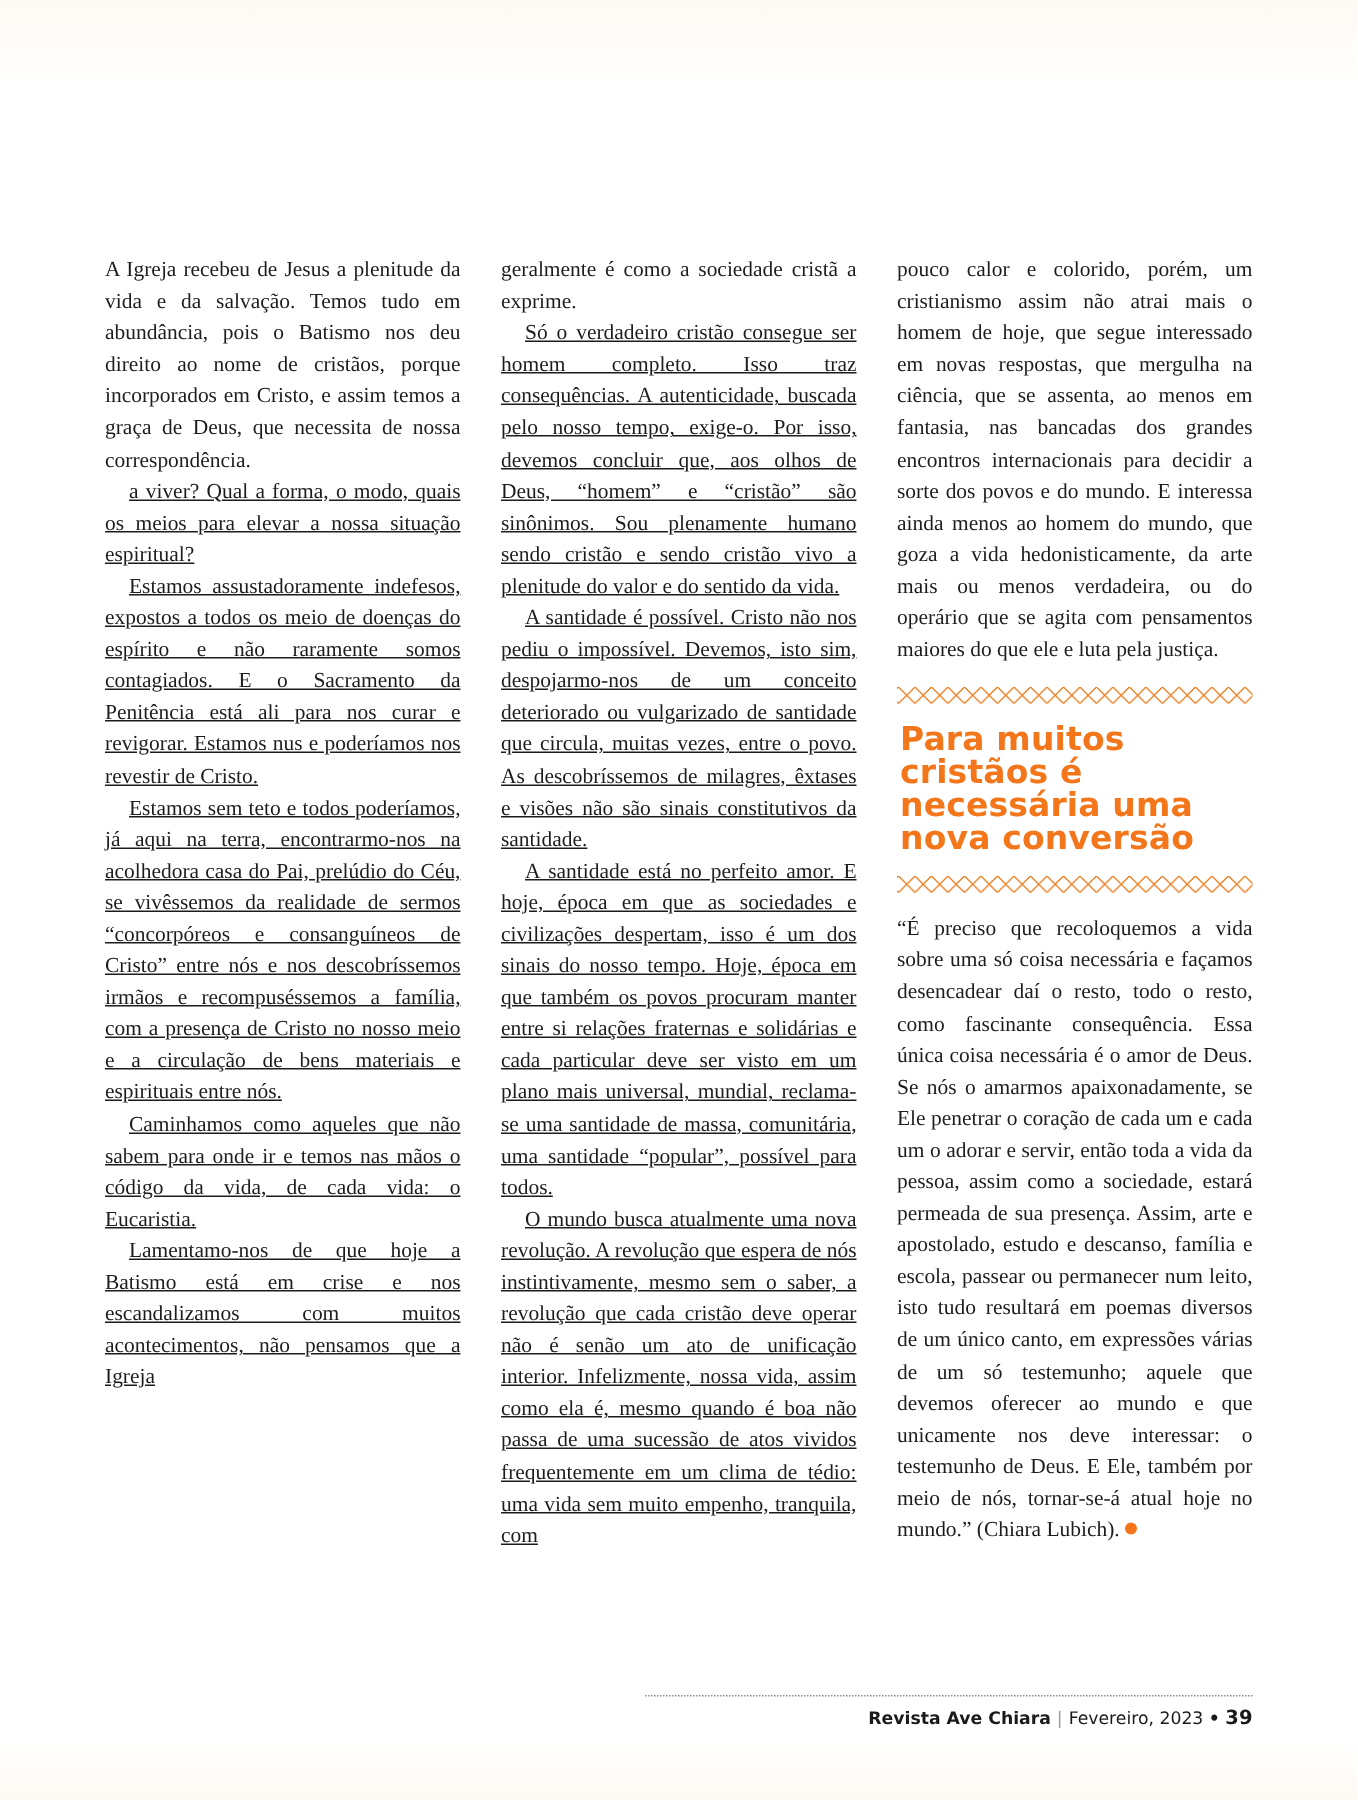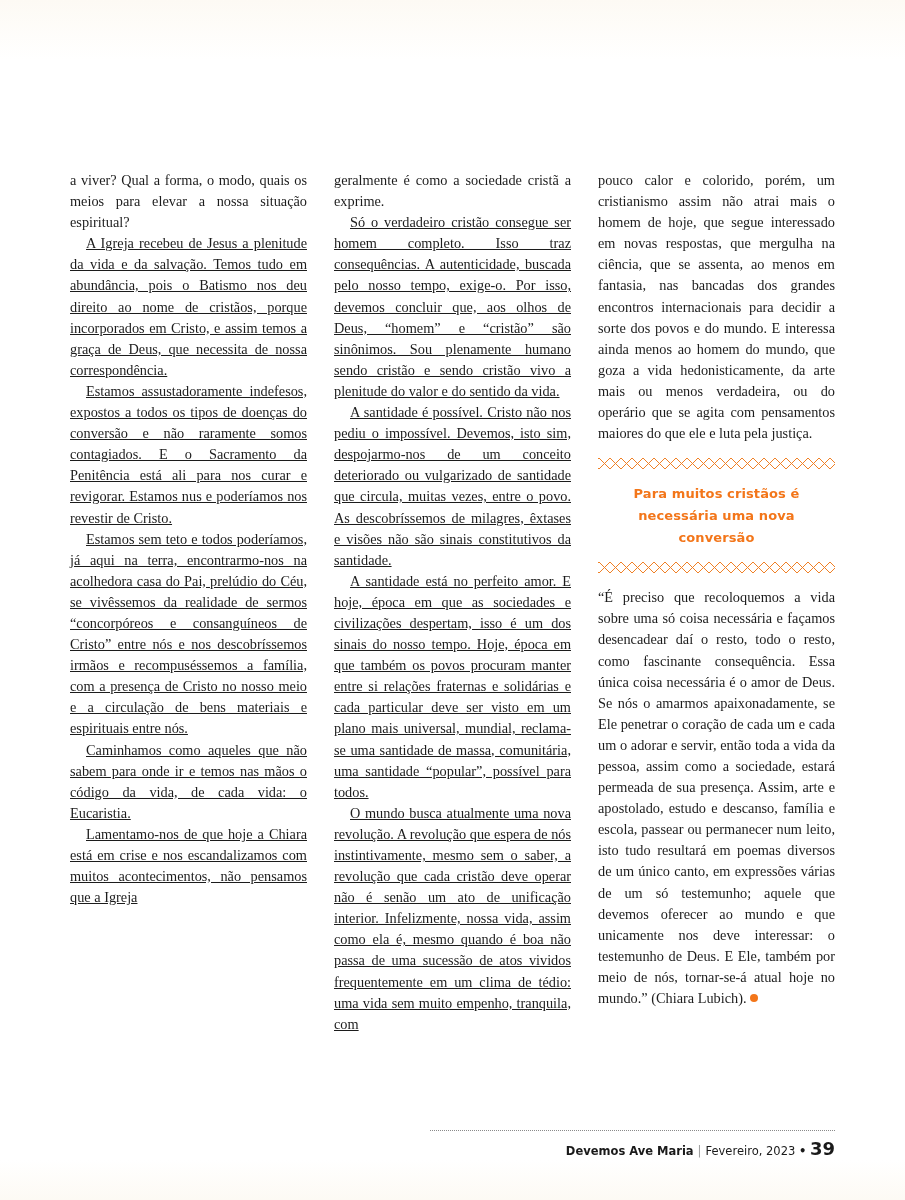--- a/index.html
+++ b/index.html
@@ -78,23 +78,22 @@
       repeating-linear-gradient(135deg, #f07a1a 0 1.2px, transparent 1.2px 7.8px),
       repeating-linear-gradient(45deg, #f07a1a 0 1.2px, transparent 1.2px 7.8px);
     background-size: 11px 11px, 11px 11px;
     background-position: 0 0, 0 0;
     opacity: .95;
   }
   .pullquote-text {
     font-family: "DejaVu Sans", sans-serif;
     font-weight: bold;
     color: #f3761a;
-    font-size: 13px;
+    font-size: 22px;
     line-height: 22px;
-    text-align: center;
     padding: 14px 2px 13px 2px;
     letter-spacing: .1px;
   }
 
   .endmark {
     display: inline-block;
     width: 8px; height: 8px;
     border-radius: 50%;
     background: #f3761a;
     margin-left: 4px;
@@ -126,42 +125,42 @@
   .footer-line .brand {
     font-weight: bold;
   }
   .footer-line .sep {
     color: #9a9a9a;
     margin: 0 4px;
     font-weight: normal;
   }
   .footer-line .pagenum {
     font-weight: bold;
-    font-size: 18px;
+    font-size: 13px;
   }
   .footer-line .dot {
     font-weight: bold;
   }
 </style>
 </head>
 <body>
 
 <div class="page">
   <div class="paper-tint-top"></div>
   <div class="paper-tint-bottom"></div>
 
   <div class="columns">
 
     <div class="col">
+      <p class="body">A Igreja recebeu de Jesus a plenitude da vida e da salvação. Temos tudo em abundância, pois o Batismo nos deu direito ao nome de cristãos, porque incorporados em Cristo, e assim temos a graça de Deus, que necessita de nossa correspondência.</p>
       <p class="body first-para">a viver? Qual a forma, o modo, quais os meios para elevar a nossa situação espiritual?</p>
-      <p class="body">A Igreja recebeu de Jesus a plenitude da vida e da salvação. Temos tudo em abundância, pois o Batismo nos deu direito ao nome de cristãos, porque incorporados em Cristo, e assim temos a graça de Deus, que necessita de nossa correspondência.</p>
-      <p class="body">Estamos assustadoramente indefesos, expostos a todos os tipos de doenças do conversão e não raramente somos contagiados. E o Sacramento da Penitência está ali para nos curar e revigorar. Estamos nus e poderíamos nos revestir de Cristo.</p>
+      <p class="body">Estamos assustadoramente indefesos, expostos a todos os meio de doenças do espírito e não raramente somos contagiados. E o Sacramento da Penitência está ali para nos curar e revigorar. Estamos nus e poderíamos nos revestir de Cristo.</p>
       <p class="body">Estamos sem teto e todos poderíamos, já aqui na terra, encontrarmo-nos na acolhedora casa do Pai, prelúdio do Céu, se vivêssemos da realidade de sermos “concorpóreos e consanguíneos de Cristo” entre nós e nos descobríssemos irmãos e recompuséssemos a família, com a presença de Cristo no nosso meio e a circulação de bens materiais e espirituais entre nós.</p>
       <p class="body">Caminhamos como aqueles que não sabem para onde ir e temos nas mãos o código da vida, de cada vida: o Eucaristia.</p>
-      <p class="body">Lamentamo-nos de que hoje a Chiara está em crise e nos escandalizamos com muitos acontecimentos, não pensamos que a Igreja</p>
+      <p class="body">Lamentamo-nos de que hoje a Batismo está em crise e nos escandalizamos com muitos acontecimentos, não pensamos que a Igreja</p>
     </div>
 
     <div class="col">
       <p class="body first-para">geralmente é como a sociedade cristã a exprime.</p>
       <p class="body">Só o verdadeiro cristão consegue ser homem completo. Isso traz consequências. A autenticidade, buscada pelo nosso tempo, exige-o. Por isso, devemos concluir que, aos olhos de Deus, “homem” e “cristão” são sinônimos. Sou plenamente humano sendo cristão e sendo cristão vivo a plenitude do valor e do sentido da vida.</p>
       <p class="body">A santidade é possível. Cristo não nos pediu o impossível. Devemos, isto sim, despojarmo-nos de um conceito deteriorado ou vulgarizado de santidade que circula, muitas vezes, entre o povo. As descobríssemos de milagres, êxtases e visões não são sinais constitutivos da santidade.</p>
       <p class="body">A santidade está no perfeito amor. E hoje, época em que as sociedades e civilizações despertam, isso é um dos sinais do nosso tempo. Hoje, época em que também os povos procuram manter entre si relações fraternas e solidárias e cada particular deve ser visto em um plano mais universal, mundial, reclama-se uma santidade de massa, comunitária, uma santidade “popular”, possível para todos.</p>
       <p class="body">O mundo busca atualmente uma nova revolução. A revolução que espera de nós instintivamente, mesmo sem o saber, a revolução que cada cristão deve operar não é senão um ato de unificação interior. Infelizmente, nossa vida, assim como ela é, mesmo quando é boa não passa de uma sucessão de atos vividos frequentemente em um clima de tédio: uma vida sem muito empenho, tranquila, com</p>
     </div>
 
@@ -175,16 +174,16 @@
       </div>
 
       <p class="body first-para"><span>“É preciso que recoloquemos a vida sobre uma só coisa necessária e façamos desencadear daí o resto, todo o resto, como fascinante consequência. Essa única coisa necessária é o amor de Deus. Se nós o amarmos apaixonadamente, se Ele penetrar o coração de cada um e cada um o adorar e servir, então toda a vida da pessoa, assim como a sociedade, estará permeada de sua presença. Assim, arte e apostolado, estudo e descanso, família e escola, passear ou permanecer num leito, isto tudo resultará em poemas diversos de um único canto, em expressões várias de um só testemunho; aquele que devemos oferecer ao mundo e que unicamente nos deve interessar: o testemunho de Deus. E Ele, também por meio de nós, tornar-se-á atual hoje no mundo.” (Chiara Lubich).</span><span class="endmark"></span></p>
     </div>
 
   </div>
 
   <div class="footer">
     <div class="footer-rule"></div>
     <div class="footer-line">
-      <span class="brand">Devemos Ave Maria</span><span class="sep">|</span><span>Fevereiro, 2023</span> <span class="dot">•</span> <span class="pagenum">39</span>
+      <span class="brand">Revista Ave Chiara</span><span class="sep">|</span><span>Fevereiro, 2023</span> <span class="dot">•</span> <span class="pagenum">39</span>
     </div>
   </div>
 </div>
 
 </body></html>

